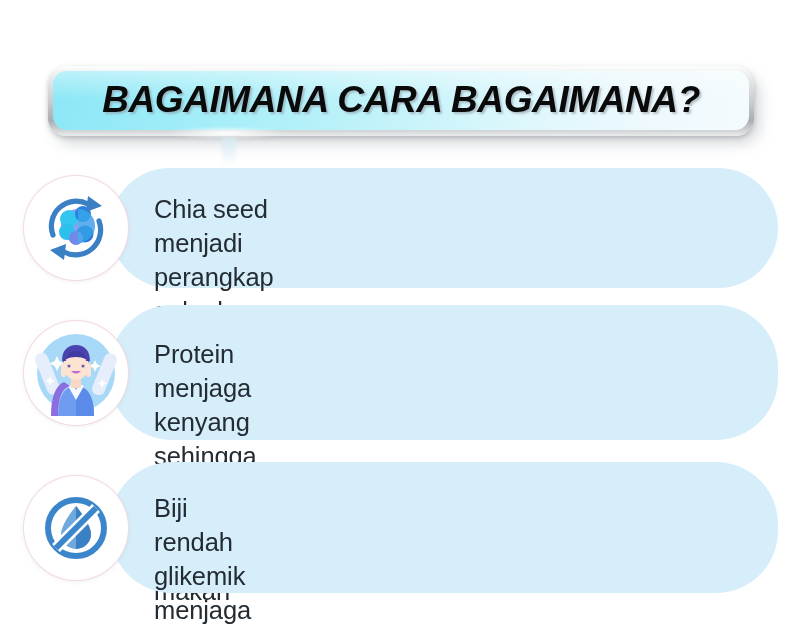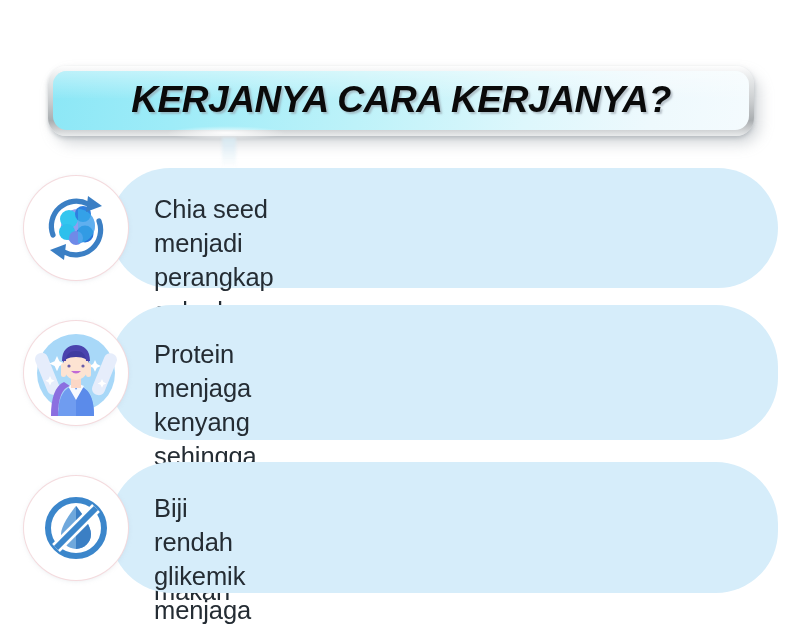--- a/index.html
+++ b/index.html
@@ -151,21 +151,21 @@
   #row-3 .card-text { top: 30px; }
 </style>
 </head>
 <body>
 
 <div id="banner-wrap">
   <div id="banner-shadow"></div>
   <div id="banner-frame">
     <div id="banner-inner">
       <div id="banner-gloss"></div>
-      <div id="banner-title">KERJANYA CARA KERJANYA?</div>
+      <div id="banner-title">BAGAIMANA CARA BAGAIMANA?</div>
     </div>
   </div>
   <div id="banner-highlight"></div>
   <div id="banner-tail"></div>
 </div>
 
 <div class="row" id="row-1">
   <div class="card"></div>
   <div class="icon-badge">
     <svg width="72" height="72" viewBox="0 0 72 72" aria-hidden="true">

